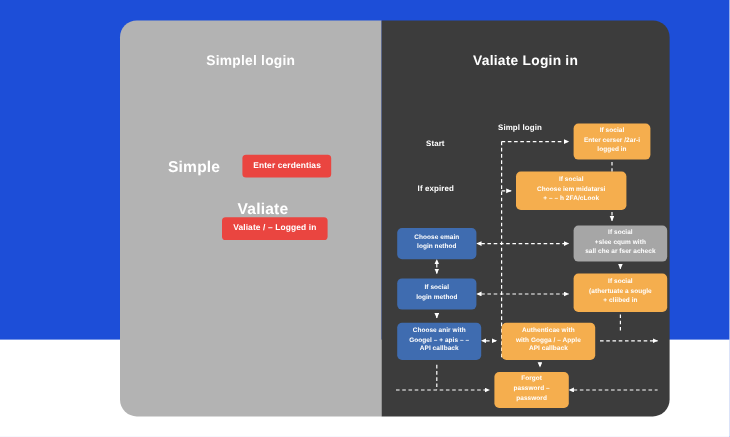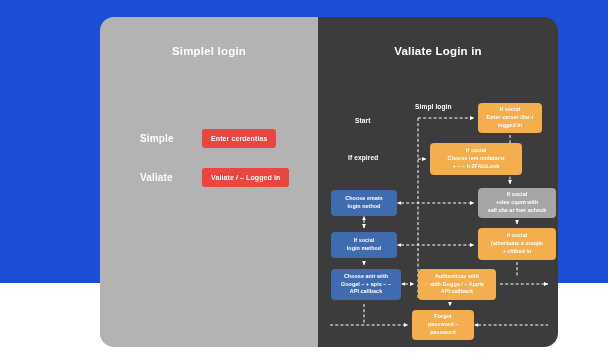--- a/index.html
+++ b/index.html
@@ -51,26 +51,26 @@
   
   .simple-row {
     position: absolute;
     left: 40px;
     width: 178px;
     height: 22px;
     display: flex;
     align-items: center;
   }
   #simple-row-0 { top: 110px; }
-  #simple-row-1 { top: 149px; }
+  #simple-row-1 { top: 149px; flex-direction: column; }
 
   .simple-label {
     width: 62px;
     color: #ffffff;
-    font-size: 10px;
+    font-size: 13px;
     font-weight: bold;
     letter-spacing: .15px;
   }
   .simple-btn {
     background: #ea4540;
     color: #ffffff;
     font-size: 7px;
     font-weight: bold;
     border-radius: 3px;
     padding: 6px 9px;

